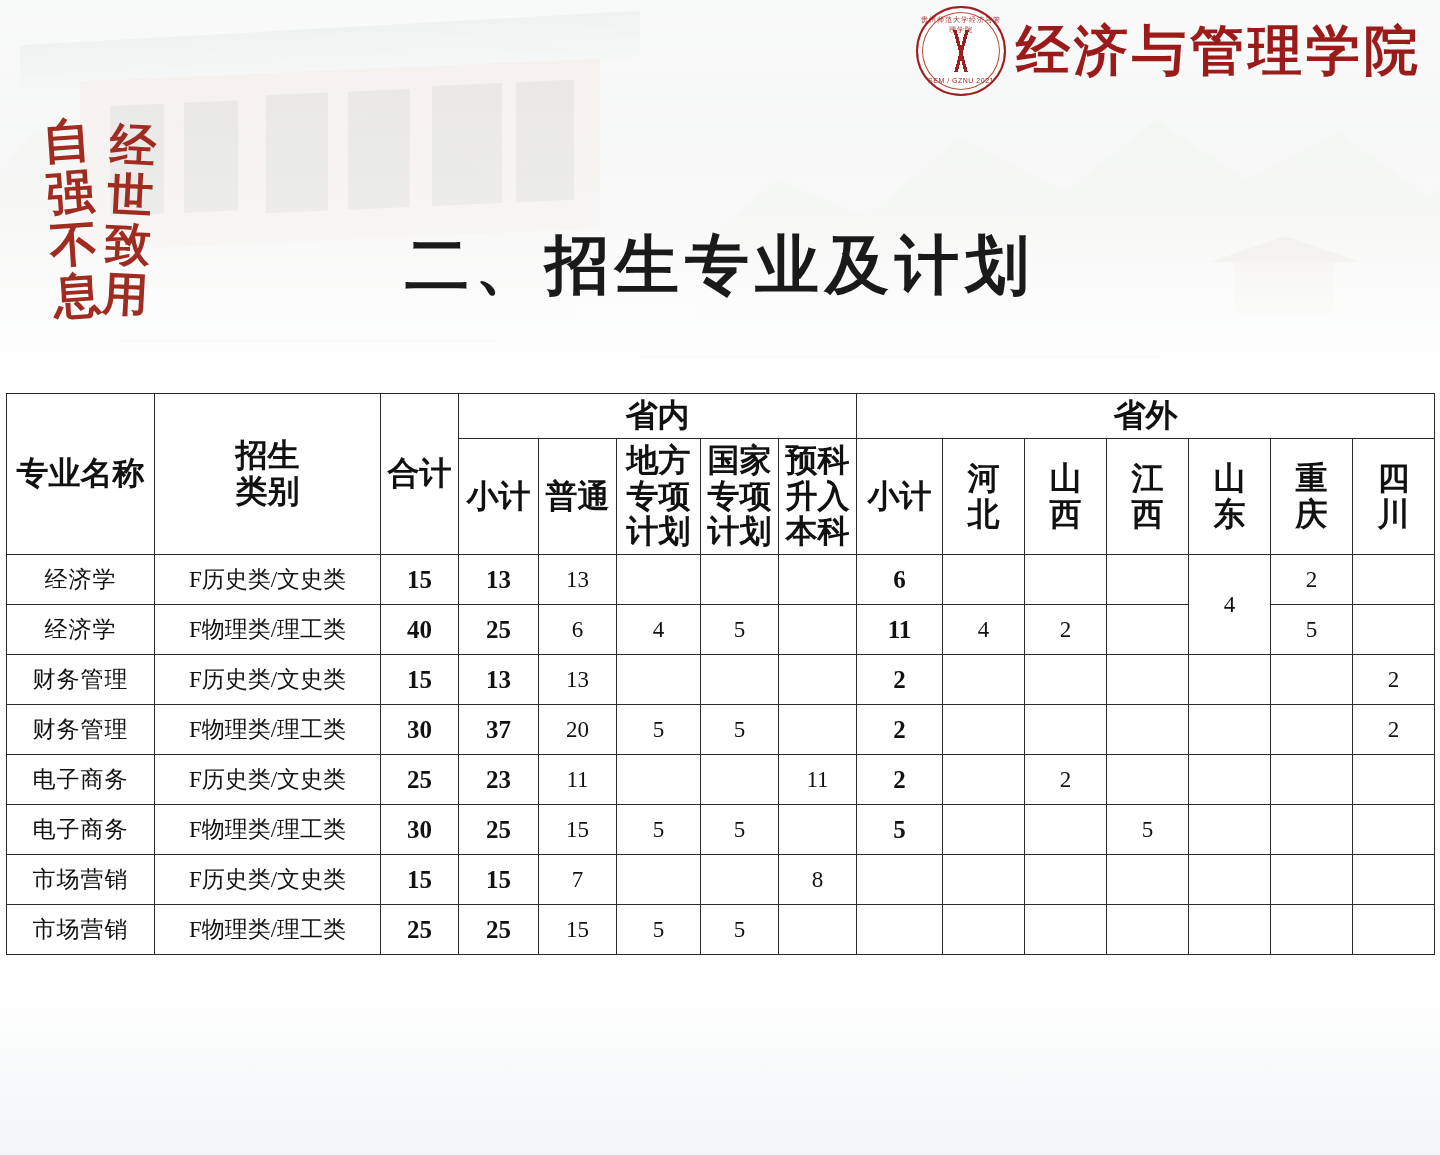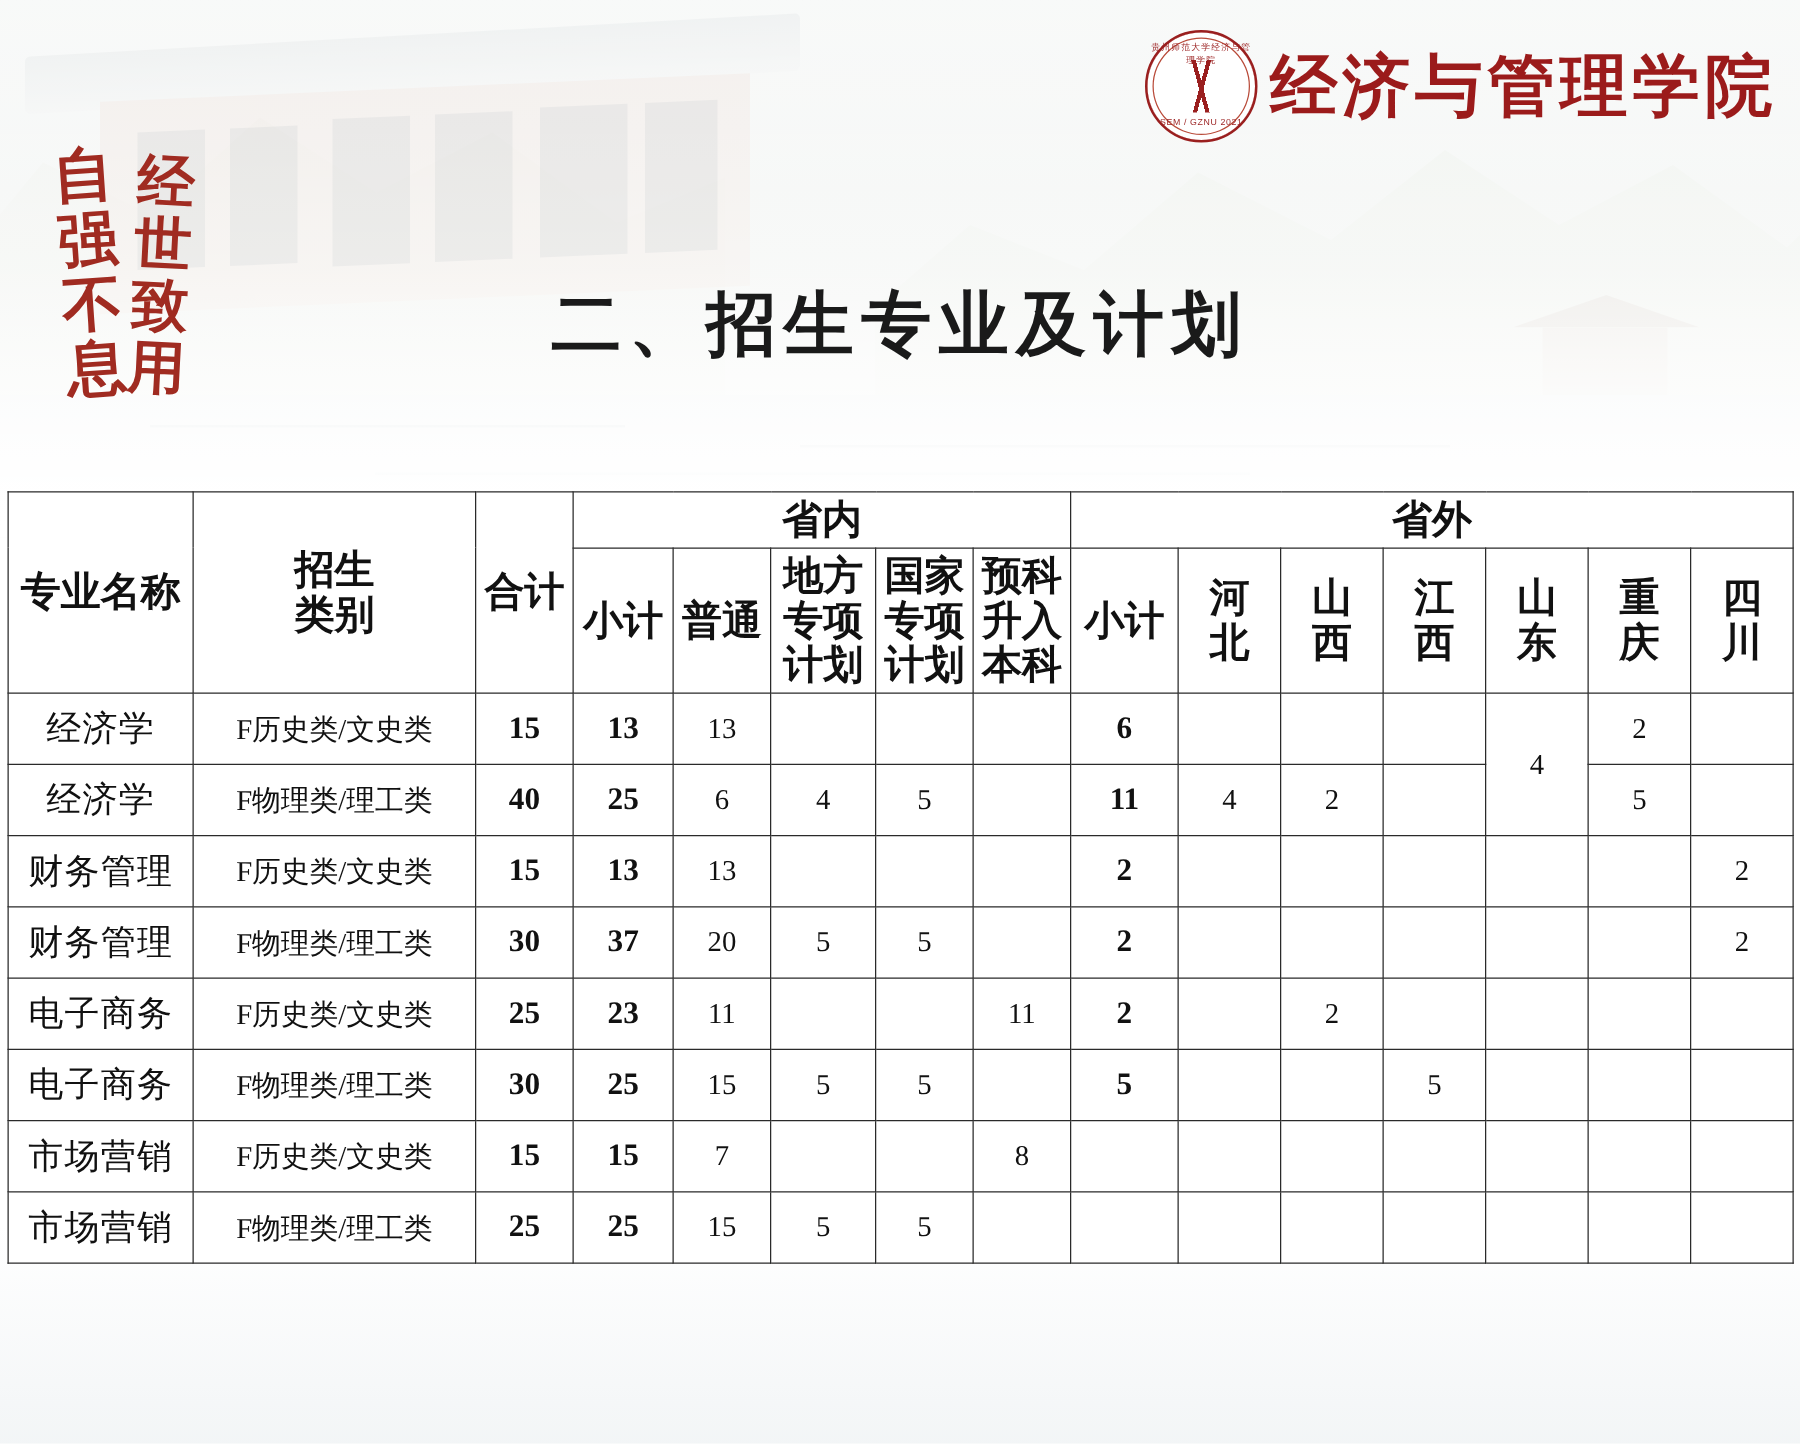--- a/index.html
+++ b/index.html
@@ -84,21 +84,21 @@
   .bg-bottom-wash {
     position: absolute; left: 0; top: 980px; width: 1440px; height: 175px;
     background: linear-gradient(to bottom, rgba(255,255,255,0), rgba(236,240,242,.65));
     z-index: 0;
   }
 
   
   .header-brand {
     position: absolute;
     right: 18px;
-    top: 24px;
+    top: 6px;
     display: flex;
     align-items: center;
     gap: 10px;
     z-index: 5;
   }
   .seal {
     width: 86px; height: 86px;
     border-radius: 50%;
     border: 2px solid #9a1f1f;
     position: relative;
@@ -160,21 +160,21 @@
   .motto-col span { line-height: 1.08; display: block; }
   .motto-col-1 { font-size: 48px; transform: rotate(-4deg); }
   .motto-col-2 { font-size: 46px; transform: rotate(3deg); margin-top: 6px; }
 
   
   .slide-title {
     position: absolute;
     left: 0; right: 0;
     top: 222px;
     text-align: center;
-    font-size: 56px;
+    font-size: 64px;
     font-weight: bold;
     color: #1a1a1a;
     letter-spacing: 6px;
     z-index: 6;
     font-family: "Liberation Serif", "DejaVu Serif", serif;
   }
 
   
   .table-wrap {
     position: absolute;
@@ -213,21 +213,21 @@
   .col-total { width: 78px; }
   .col-sub   { width: 80px; }
   .col-norm  { width: 78px; }
   .col-local { width: 84px; }
   .col-state { width: 78px; }
   .col-pre   { width: 78px; }
   .col-osub  { width: 86px; }
   .col-prov  { width: 82px; }
 
   td.major {
-    font-size: 28px;
+    font-size: 23px;
     padding: 9px 2px;
     letter-spacing: 1px;
   }
   td.type {
     font-size: 23px;
     padding: 9px 2px;
     letter-spacing: 0px;
   }
   td.bold-num {
     font-size: 25px;

